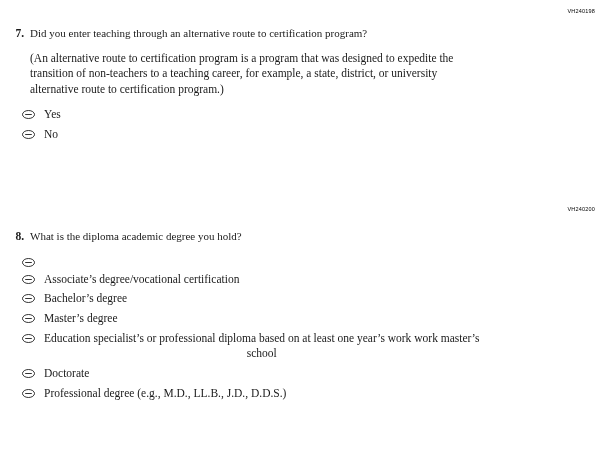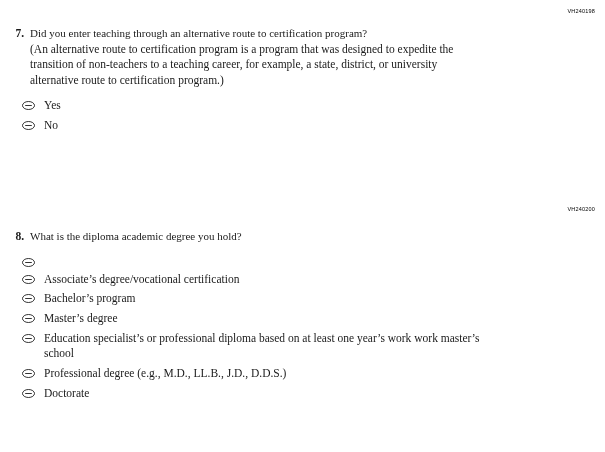--- a/index.html
+++ b/index.html
@@ -46,32 +46,34 @@
     flex: 0 0 auto;
     line-height: 1.35;
   }
   .q-text {
     font-size: 11px;
     line-height: 1.35;
     flex: 1 1 auto;
   }
   .q-note {
     margin-left: 30px;
+    margin-top: 9px;
     font-size: 11.5px;
     line-height: 1.36;
     max-width: 425px;
   }
   .options {
     margin-top: 10px;
     margin-left: 22px;
   }
   .option {
     display: flex;
     align-items: flex-start;
     margin-bottom: 5px;
+    text-align: center;
   }
   .bubble {
     flex: 0 0 auto;
     width: 13px;
     height: 9px;
     margin-top: 3px;
     margin-right: 9px;
     position: relative;
   }
   .bubble svg { display: block; }
@@ -159,21 +161,21 @@
         <span class="opt-label">Associate’s degree/vocational certification</span>
       </div>
 
       <div class="option">
         <span class="bubble">
           <svg width="13" height="9" viewBox="0 0 13 9">
               <ellipse cx="6.5" cy="4.5" rx="6" ry="4" fill="none" stroke="#000" stroke-width="0.8"></ellipse>
               <line x1="3.2" y1="4.5" x2="9.8" y2="4.5" stroke="#000" stroke-width="0.8"></line>
             </svg>
         </span>
-        <span class="opt-label">Bachelor’s program</span>
+        <span class="opt-label">Bachelor’s degree</span>
       </div>
 
       <div class="option">
         <span class="bubble">
           <svg width="13" height="9" viewBox="0 0 13 9">
               <ellipse cx="6.5" cy="4.5" rx="6" ry="4" fill="none" stroke="#000" stroke-width="0.8"></ellipse>
               <line x1="3.2" y1="4.5" x2="9.8" y2="4.5" stroke="#000" stroke-width="0.8"></line>
             </svg>
         </span>
         <span class="opt-label">Master’s degree</span>
@@ -192,29 +194,29 @@
         </span>
       </div>
 
       <div class="option">
         <span class="bubble">
           <svg width="13" height="9" viewBox="0 0 13 9">
               <ellipse cx="6.5" cy="4.5" rx="6" ry="4" fill="none" stroke="#000" stroke-width="0.8"></ellipse>
               <line x1="3.2" y1="4.5" x2="9.8" y2="4.5" stroke="#000" stroke-width="0.8"></line>
             </svg>
         </span>
+        <span class="opt-label">Doctorate</span>
+      </div>
+
+      <div class="option">
+        <span class="bubble">
+          <svg width="13" height="9" viewBox="0 0 13 9">
+              <ellipse cx="6.5" cy="4.5" rx="6" ry="4" fill="none" stroke="#000" stroke-width="0.8"></ellipse>
+              <line x1="3.2" y1="4.5" x2="9.8" y2="4.5" stroke="#000" stroke-width="0.8"></line>
+            </svg>
+        </span>
         <span class="opt-label">Professional degree (e.g., M.D., LL.B., J.D., D.D.S.)</span>
       </div>
 
-      <div class="option">
-        <span class="bubble">
-          <svg width="13" height="9" viewBox="0 0 13 9">
-              <ellipse cx="6.5" cy="4.5" rx="6" ry="4" fill="none" stroke="#000" stroke-width="0.8"></ellipse>
-              <line x1="3.2" y1="4.5" x2="9.8" y2="4.5" stroke="#000" stroke-width="0.8"></line>
-            </svg>
-        </span>
-        <span class="opt-label">Doctorate</span>
-      </div>
-
     </div>
   </div>
 
 </div>
 
 </body></html>

